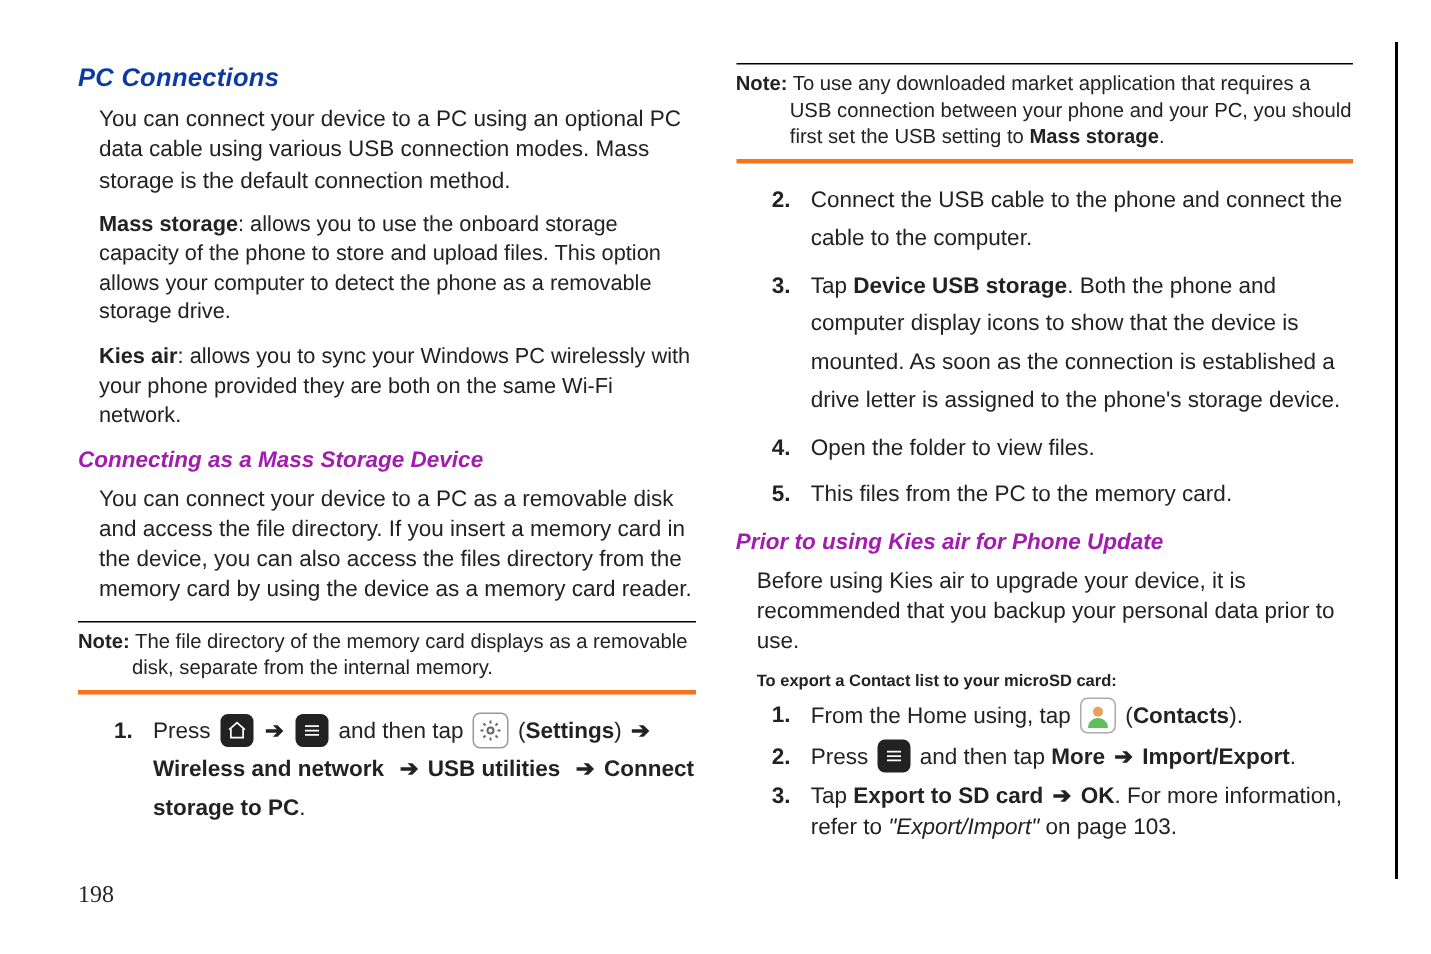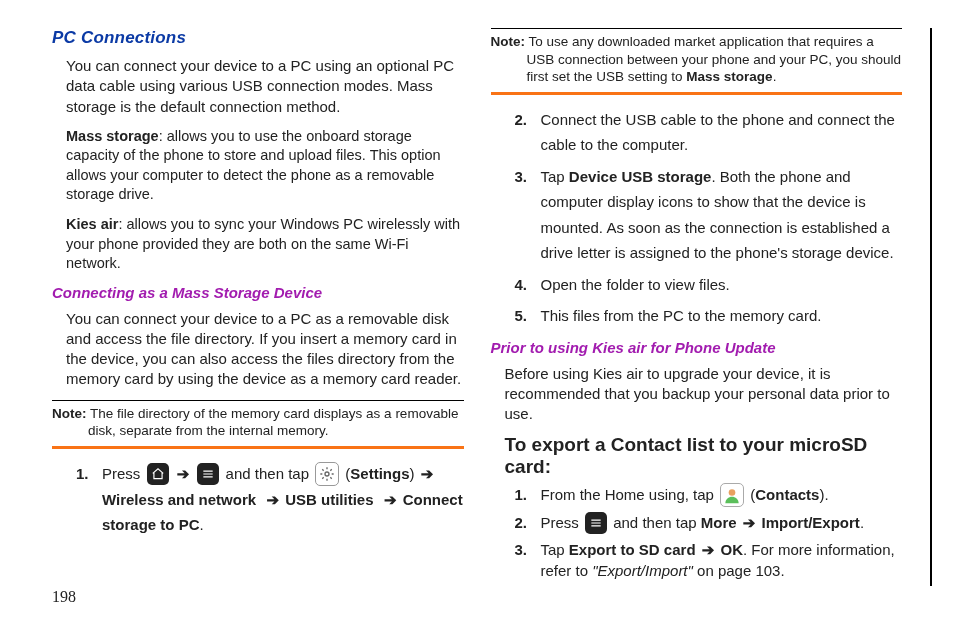--- a/index.html
+++ b/index.html
@@ -14,20 +14,21 @@
   .page {
     position: relative;
     width: 954px;
     height: 636px;
     box-sizing: border-box;
     padding: 28px 52px 20px 52px;
   }
   .cols {
     display: flex;
     gap: 27px;
+    margin-top: 14px;
   }
   .col {
     flex: 1 1 0;
     min-width: 0;
   }
   .col p, .col div {
     font-family: "Arial Narrow", Arial, sans-serif;
     font-stretch: condensed;
   }
   h2.section {
@@ -131,21 +132,21 @@
     font-family: Liberation Serif, serif;
   }
   .right-rule {
     position: absolute;
     right: 22px;
     top: 28px;
     bottom: 50px;
     width: 0;
     border-right: 2px solid #000;
   }
-  .bold-line { font-weight:700; font-size:19px; margin:2px 0 6px 0; padding-left:14px;}
+  .bold-line { font-weight:700; font-size:11px; margin:2px 0 6px 0; padding-left:14px;}
 </style>
 </head>
 <body>
 
 <div class="page">
   <div class="right-rule"></div>
 
   <div class="cols">
 
     <div class="col">

